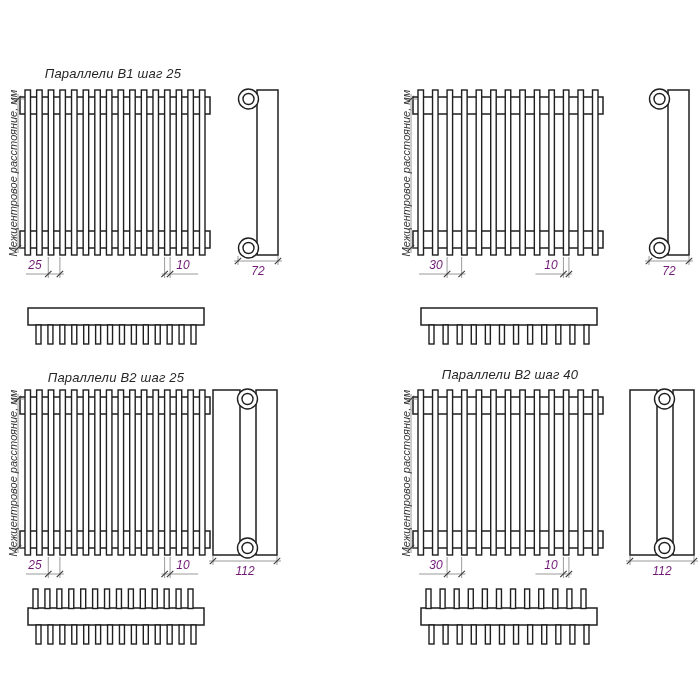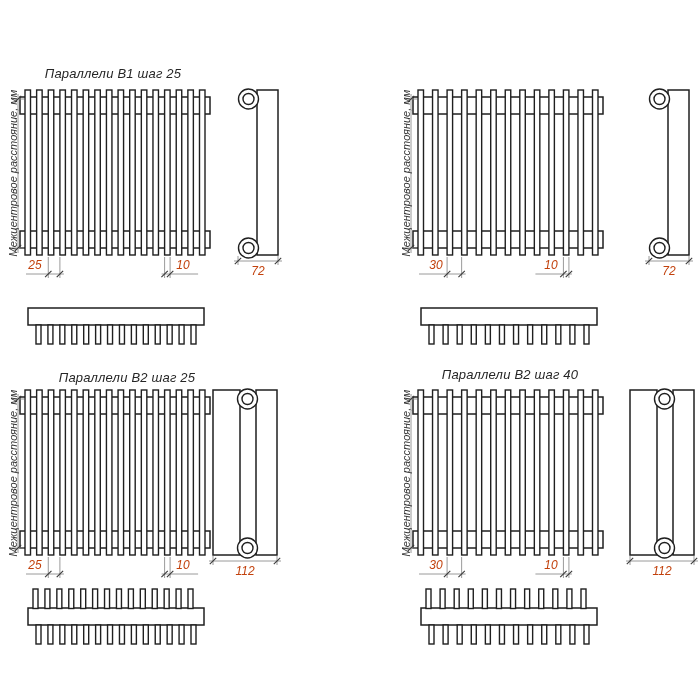--- a/index.html
+++ b/index.html
@@ -2,21 +2,21 @@
 <html><head>
 <meta charset="utf-8">
 <style>
   html,body{margin:0;padding:0;background:#fff;}
   #canvas{position:relative;width:700px;height:700px;background:#fff;overflow:hidden;
           font-family:Liberation Sans, sans-serif;}
   #linework{position:absolute;left:0;top:0;}
   .lbl{position:absolute;transform:translate(-50%,-50%);font-style:italic;color:#262626;
        white-space:nowrap;pointer-events:none;}
   .title{font-size:13px;letter-spacing:.2px;}
-  .dim{font-size:12px;color:#c2410c;}
+  .dim{font-size:12px;color:#701a75;}
   .vert{font-size:11px;transform:translate(-50%,-50%) rotate(-90deg);color:#333;}
   .c{fill:#ffffff;stroke:#1f1f1f;stroke-width:1.5;}
   .cf{fill:#ffffff;stroke:#1f1f1f;stroke-width:1.4;}
   .d{stroke:#8f8f8f;stroke-width:.9;fill:none;}
   .t{stroke:#3a3a3a;stroke-width:1.1;fill:none;}
 </style>
 </head>
 <body>
 
 <div id="canvas">
@@ -323,21 +323,21 @@
           <rect x="552.8181818181819" y="589" width="5" height="19.5" class="cf"></rect>
           <rect x="569.9090909090909" y="625" width="5" height="19" class="cf"></rect>
           <rect x="566.9090909090909" y="589" width="5" height="19.5" class="cf"></rect>
           <rect x="584" y="625" width="5" height="19" class="cf"></rect>
           <rect x="581" y="589" width="5" height="19.5" class="cf"></rect>
         </g>
       </g>
     </svg>
 
   <div class="lbl title" style="left:113px;top:73px">Параллели В1 шаг 25</div>
-  <div class="lbl title" style="left:127px;top:377px">Параллели В2 шаг 25</div>
+  <div class="lbl title" style="left:116px;top:377px">Параллели В2 шаг 25</div>
   <div class="lbl title" style="left:510px;top:374px">Параллели В2 шаг 40</div>
 
   <div class="lbl vert" style="left:13px;top:173px">Межцентровое расстояние, мм</div>
   <div class="lbl vert" style="left:406px;top:173px">Межцентровое расстояние, мм</div>
   <div class="lbl vert" style="left:13px;top:473px">Межцентровое расстояние, мм</div>
   <div class="lbl vert" style="left:406px;top:473px">Межцентровое расстояние, мм</div>
 
   <div class="lbl dim" style="left:35px;top:265px">25</div>
   <div class="lbl dim" style="left:436px;top:265px">30</div>
   <div class="lbl dim" style="left:35px;top:565px">25</div>

